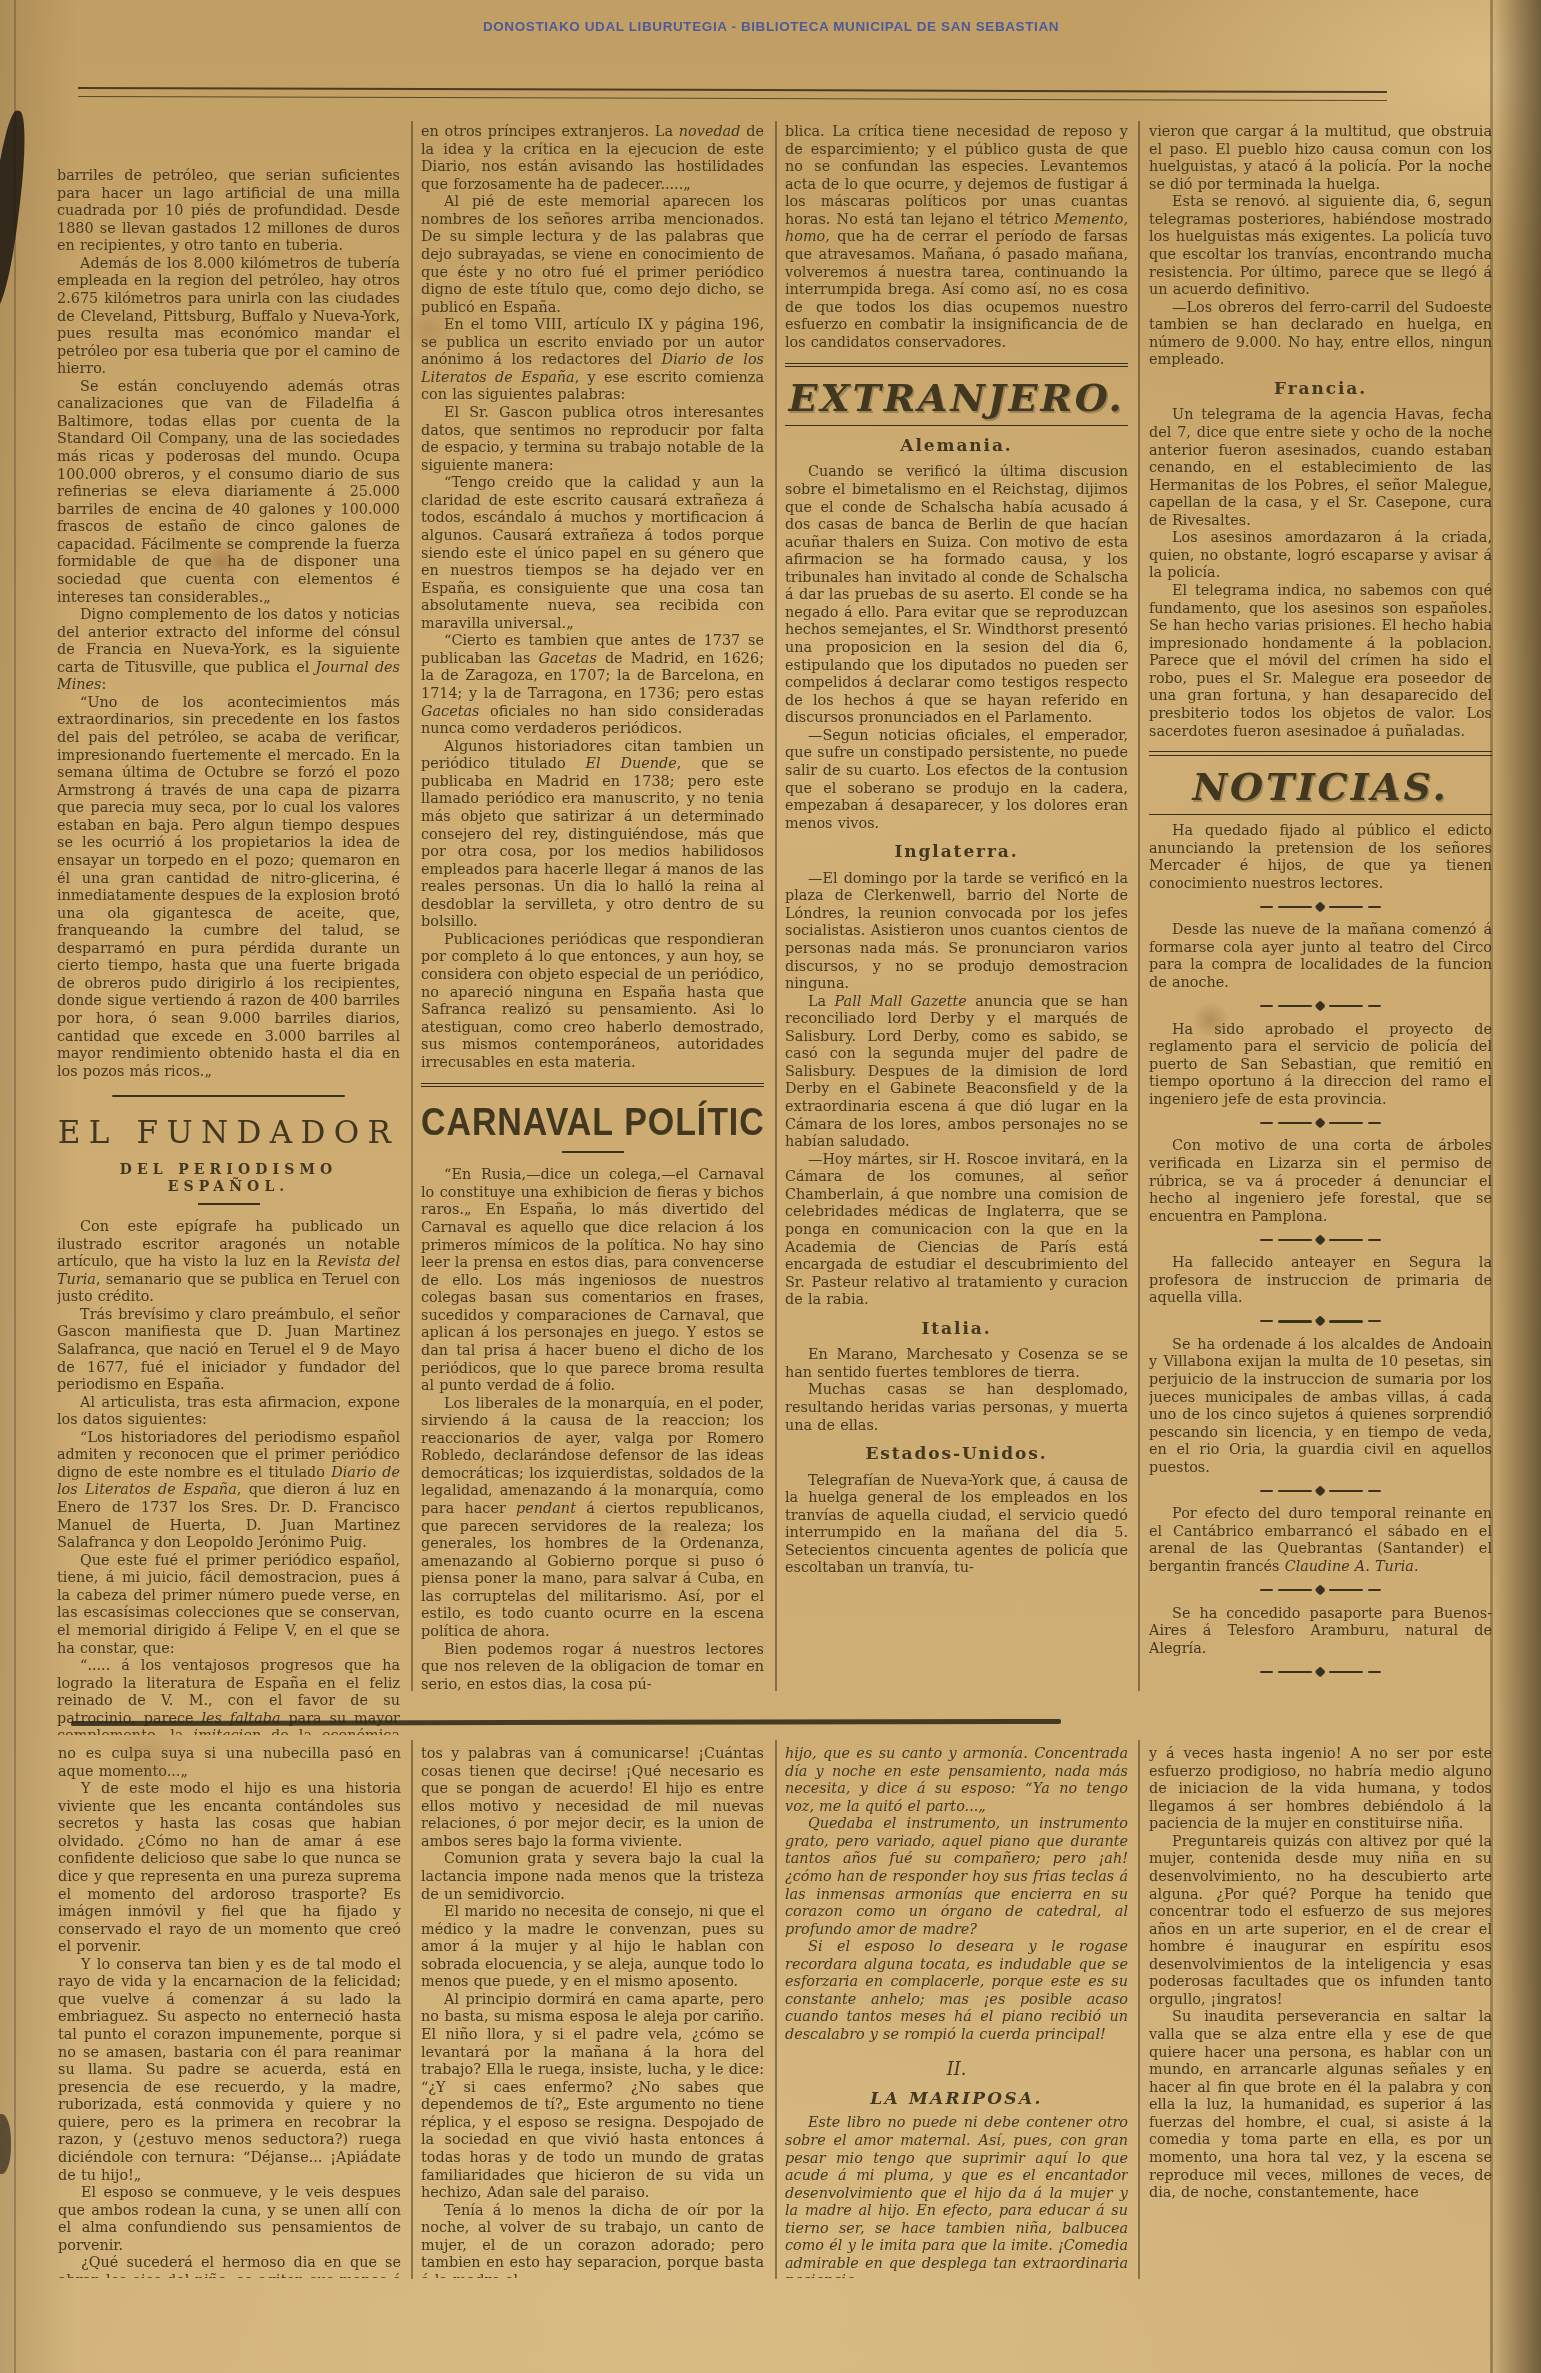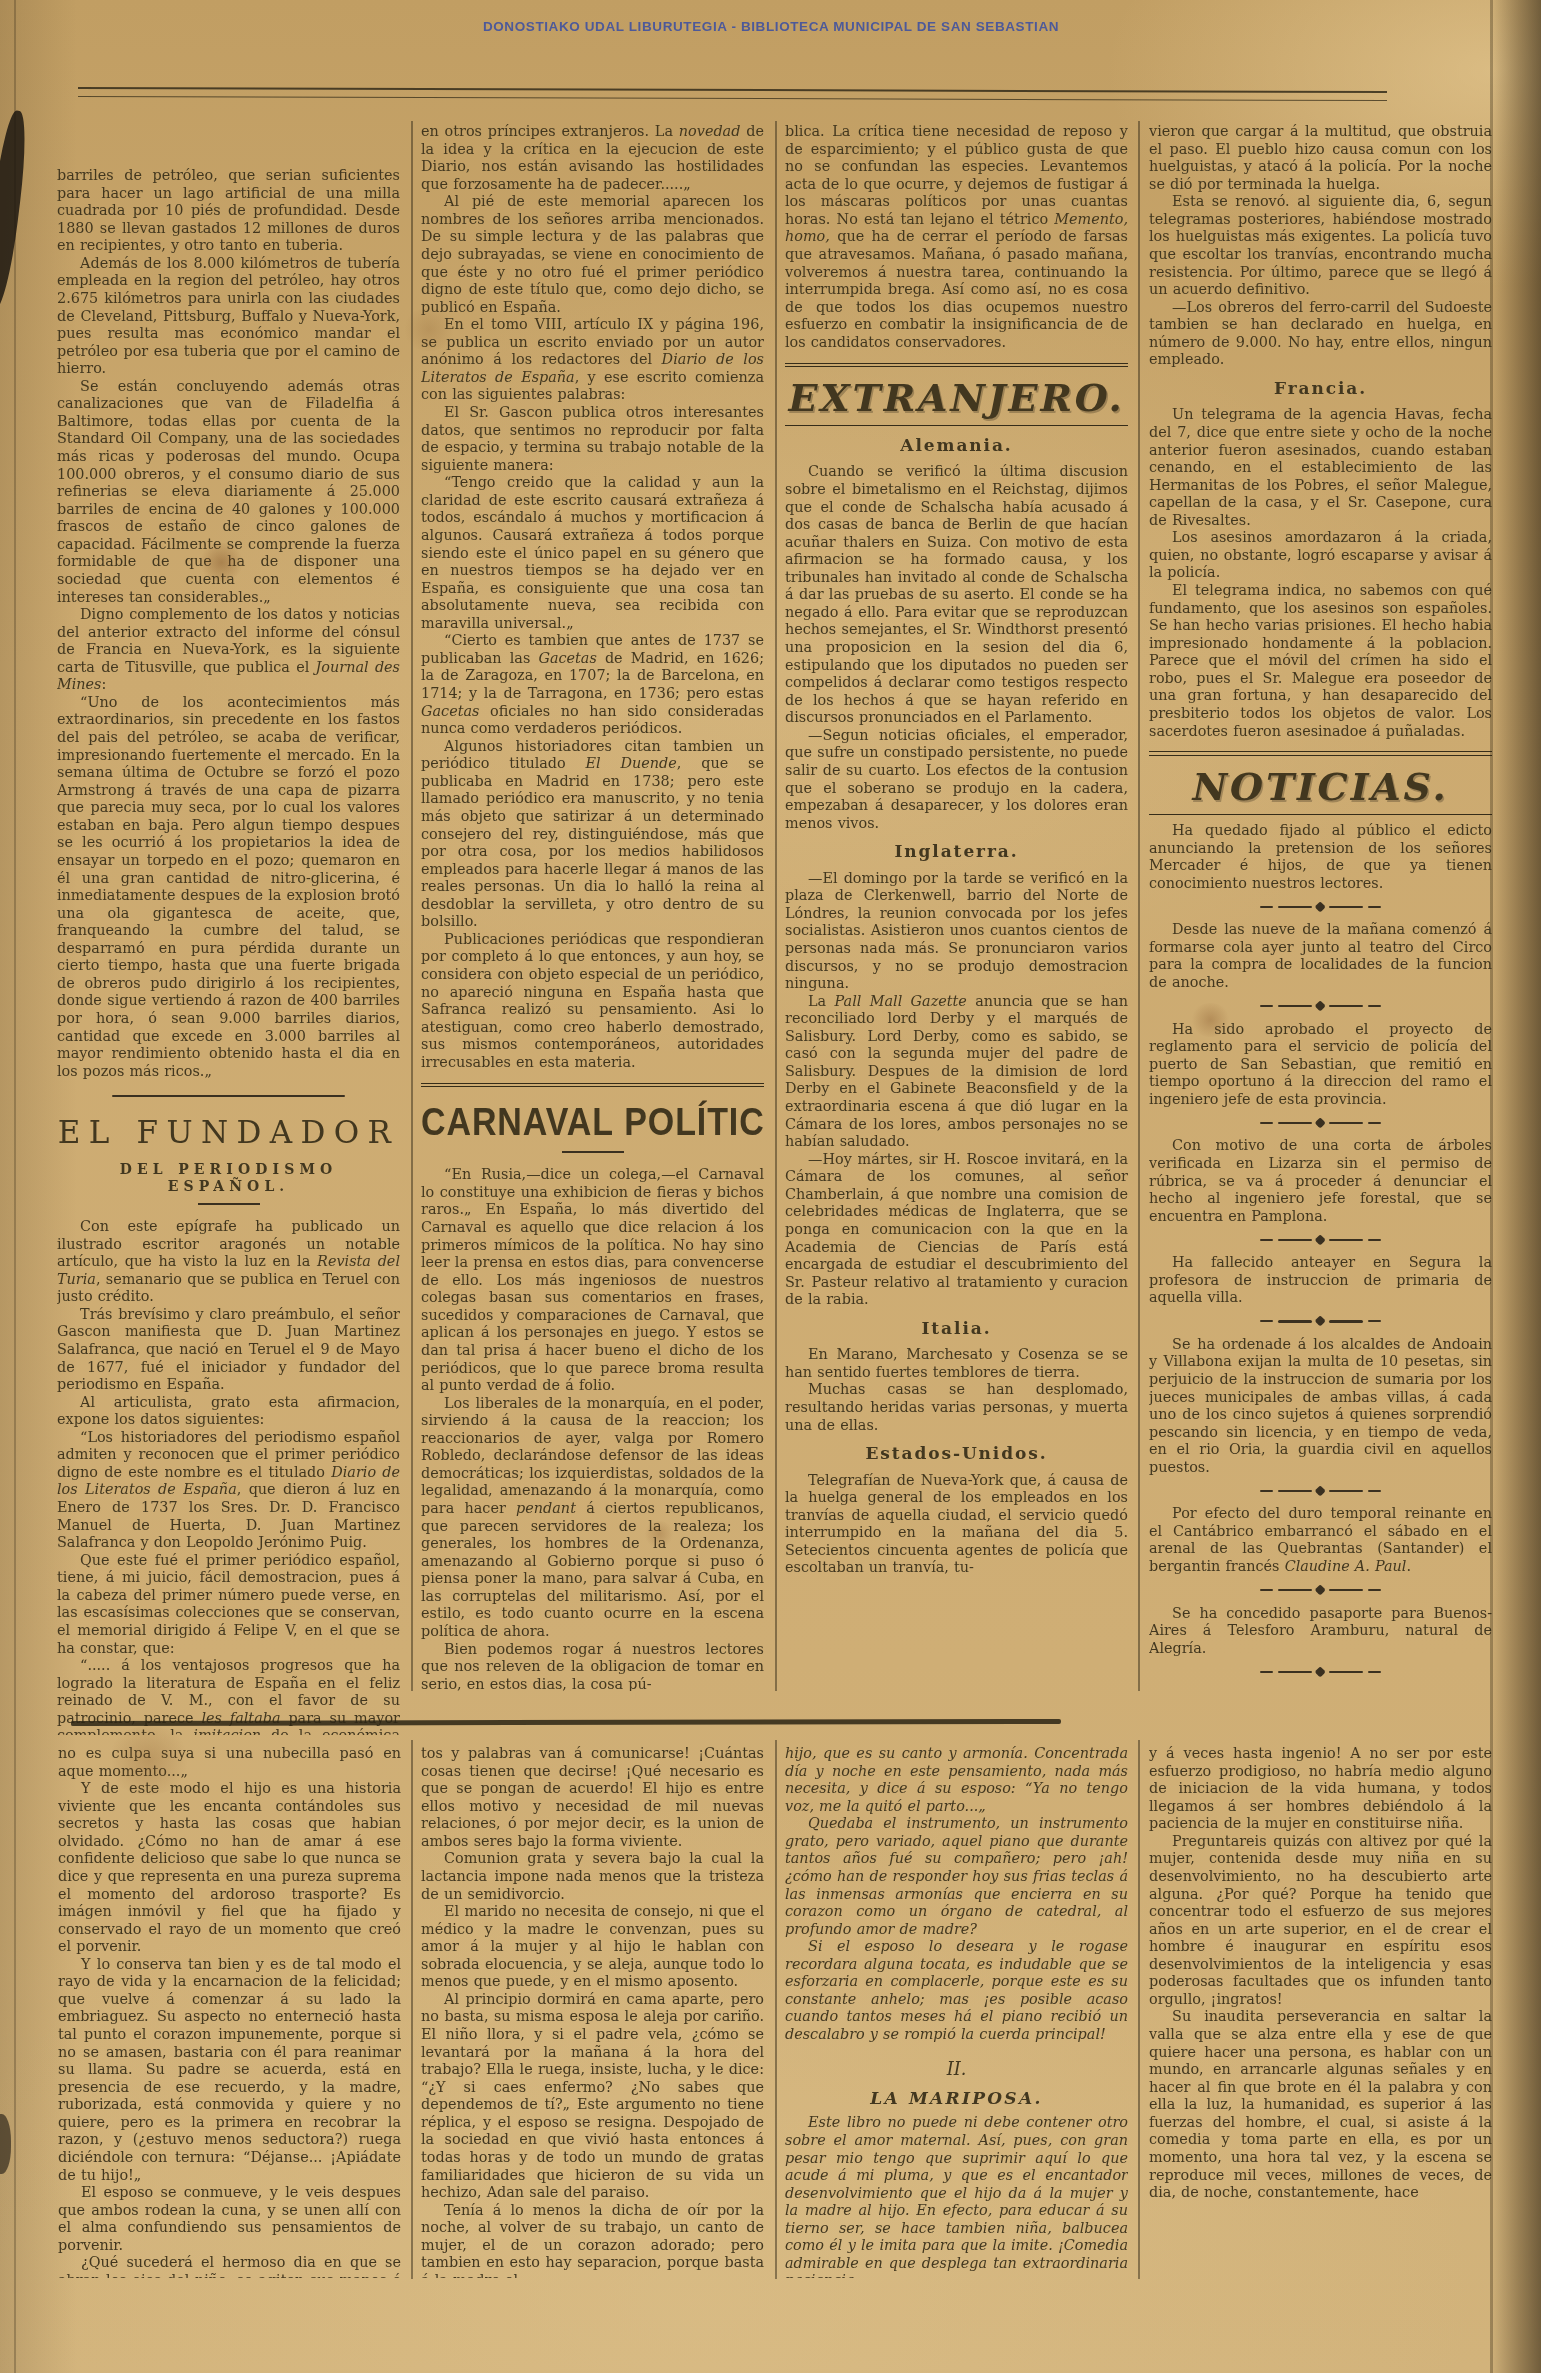--- a/index.html
+++ b/index.html
@@ -86,21 +86,21 @@
       <p>Además de los 8.000 kilómetros de tubería empleada en la region del petróleo, hay otros 2.675 kilómetros para unirla con las ciudades de Cleveland, Pittsburg, Buffalo y Nueva-York, pues resulta mas económico mandar el petróleo por esa tuberia que por el camino de hierro.</p>
       <p>Se están concluyendo además otras canalizaciones que van de Filadelfia á Baltimore, todas ellas por cuenta de la Standard Oil Company, una de las sociedades más ricas y poderosas del mundo. Ocupa 100.000 obreros, y el consumo diario de sus refinerias se eleva diariamente á 25.000 barriles de encina de 40 galones y 100.000 frascos de estaño de cinco galones de capacidad. Fácilmente se comprende la fuerza formidable de que ha de disponer una sociedad que cuenta con elementos é intereses tan considerables.„</p>
       <p>Digno complemento de los datos y noticias del anterior extracto del informe del cónsul de Francia en Nueva-York, es la siguiente carta de Titusville, que publica el <i>Journal des Mines</i>:</p>
       <p>“Uno de los acontecimientos más extraordinarios, sin precedente en los fastos del pais del petróleo, se acaba de verificar, impresionando fuertemente el mercado. En la semana última de Octubre se forzó el pozo Armstrong á través de una capa de pizarra que parecia muy seca, por lo cual los valores estaban en baja. Pero algun tiempo despues se les ocurrió á los propietarios la idea de ensayar un torpedo en el pozo; quemaron en él una gran cantidad de nitro-glicerina, é inmediatamente despues de la explosion brotó una ola gigantesca de aceite, que, franqueando la cumbre del talud, se desparramó en pura pérdida durante un cierto tiempo, hasta que una fuerte brigada de obreros pudo dirigirlo á los recipientes, donde sigue vertiendo á razon de 400 barriles por hora, ó sean 9.000 barriles diarios, cantidad que excede en 3.000 barriles al mayor rendimiento obtenido hasta el dia en los pozos más ricos.„</p>
       <div class="rule-med"></div>
       <div class="art-title">EL FUNDADOR</div>
       <div class="art-sub">DEL PERIODISMO ESPAÑOL.</div>
       <div class="rule-short"></div>
       <p>Con este epígrafe ha publicado un ilustrado escritor aragonés un notable artículo, que ha visto la luz en la <i>Revista del Turia</i>, semanario que se publica en Teruel con justo crédito.</p>
       <p>Trás brevísimo y claro preámbulo, el señor Gascon manifiesta que D. Juan Martinez Salafranca, que nació en Teruel el 9 de Mayo de 1677, fué el iniciador y fundador del periodismo en España.</p>
-      <p>Al articulista, grato esta afirmacion, expone los datos siguientes:</p>
+      <p>Al articulista, tras esta afirmacion, expone los datos siguientes:</p>
       <p>“Los historiadores del periodismo español admiten y reconocen que el primer periódico digno de este nombre es el titulado <i>Diario de los Literatos de España</i>, que dieron á luz en Enero de 1737 los Sres. Dr. D. Francisco Manuel de Huerta, D. Juan Martinez Salafranca y don Leopoldo Jerónimo Puig.</p>
       <p>Que este fué el primer periódico español, tiene, á mi juicio, fácil demostracion, pues á la cabeza del primer número puede verse, en las escasísimas colecciones que se conservan, el memorial dirigido á Felipe V, en el que se ha constar, que:</p>
       <p>“..... á los ventajosos progresos que ha logrado la literatura de España en el feliz reinado de V. M., con el favor de su patrocinio, parece <i>les faltaba</i> para su mayor complemento, la <i>imitacion</i> de la económica cultura de los extranjeros, que no contentos con particulares aplausos de sus provincias, y de trabajar sólo para su utilidad, , con la variedad de títulos que la universal erudicion de V. M. tiene presente. Y reflexionando lo que esta sabia conducta puede beneficiar á nuestra patria, encontramos tan conocidas utilidades en , que hallará igual atencion en V. M. como la que consiguió</p>
     </div>
   <div class="col" style="left:421px;top:123px;height:1568px;">
       <p class="noindent">en otros príncipes extranjeros. La <i>novedad</i> de la idea y la crítica en la ejecucion de este Diario, nos están avisando las hostilidades que forzosamente ha de padecer.....„</p>
       <p>Al pié de este memorial aparecen los nombres de los señores arriba mencionados. De su simple lectura y de las palabras que dejo subrayadas, se viene en conocimiento de que éste y no otro fué el primer periódico digno de este título que, como dejo dicho, se publicó en España.</p>
       <p>En el tomo VIII, artículo IX y página 196, se publica un escrito enviado por un autor anónimo á los redactores del <i>Diario de los Literatos de España</i>, y ese escrito comienza con las siguientes palabras:</p>
       <p>El Sr. Gascon publica otros interesantes datos, que sentimos no reproducir por falta de espacio, y termina su trabajo notable de la siguiente manera:</p>
       <p>“Tengo creido que la calidad y aun la claridad de este escrito causará extrañeza á todos, escándalo á muchos y mortificacion á algunos. Causará extrañeza á todos porque siendo este el único papel en su género que en nuestros tiempos se ha dejado ver en España, es consiguiente que una cosa tan absolutamente nueva, sea recibida con maravilla universal.„</p>
@@ -184,21 +184,21 @@
         <span class="tip"></span>
       </div>
       <p>Se ha ordenade á los alcaldes de Andoain y Villabona exijan la multa de 10 pesetas, sin perjuicio de la instruccion de sumaria por los jueces municipales de ambas villas, á cada uno de los cinco sujetos á quienes sorprendió pescando sin licencia, y en tiempo de veda, en el rio Oria, la guardia civil en aquellos puestos.</p>
       <div class="ornament">
         <span class="tip"></span>
         <span class="bar"></span>
         <span class="gem"></span>
         <span class="bar"></span>
         <span class="tip"></span>
       </div>
-      <p>Por efecto del duro temporal reinante en el Cantábrico embarrancó el sábado en el arenal de las Quebrantas (Santander) el bergantin francés <i>Claudine A. Paul</i>.</p>
+      <p>Por efecto del duro temporal reinante en el Cantábrico embarrancó el sábado en el arenal de las Quebrantas (Santander) el bergantin francés <i>Claudine A. Turia</i>.</p>
       <div class="ornament">
         <span class="tip"></span>
         <span class="bar"></span>
         <span class="gem"></span>
         <span class="bar"></span>
         <span class="tip"></span>
       </div>
       <p>Se ha concedido pasaporte para Buenos-Aires á Telesforo Aramburu, natural de Alegría.</p>
       <div class="ornament">
         <span class="tip"></span>

